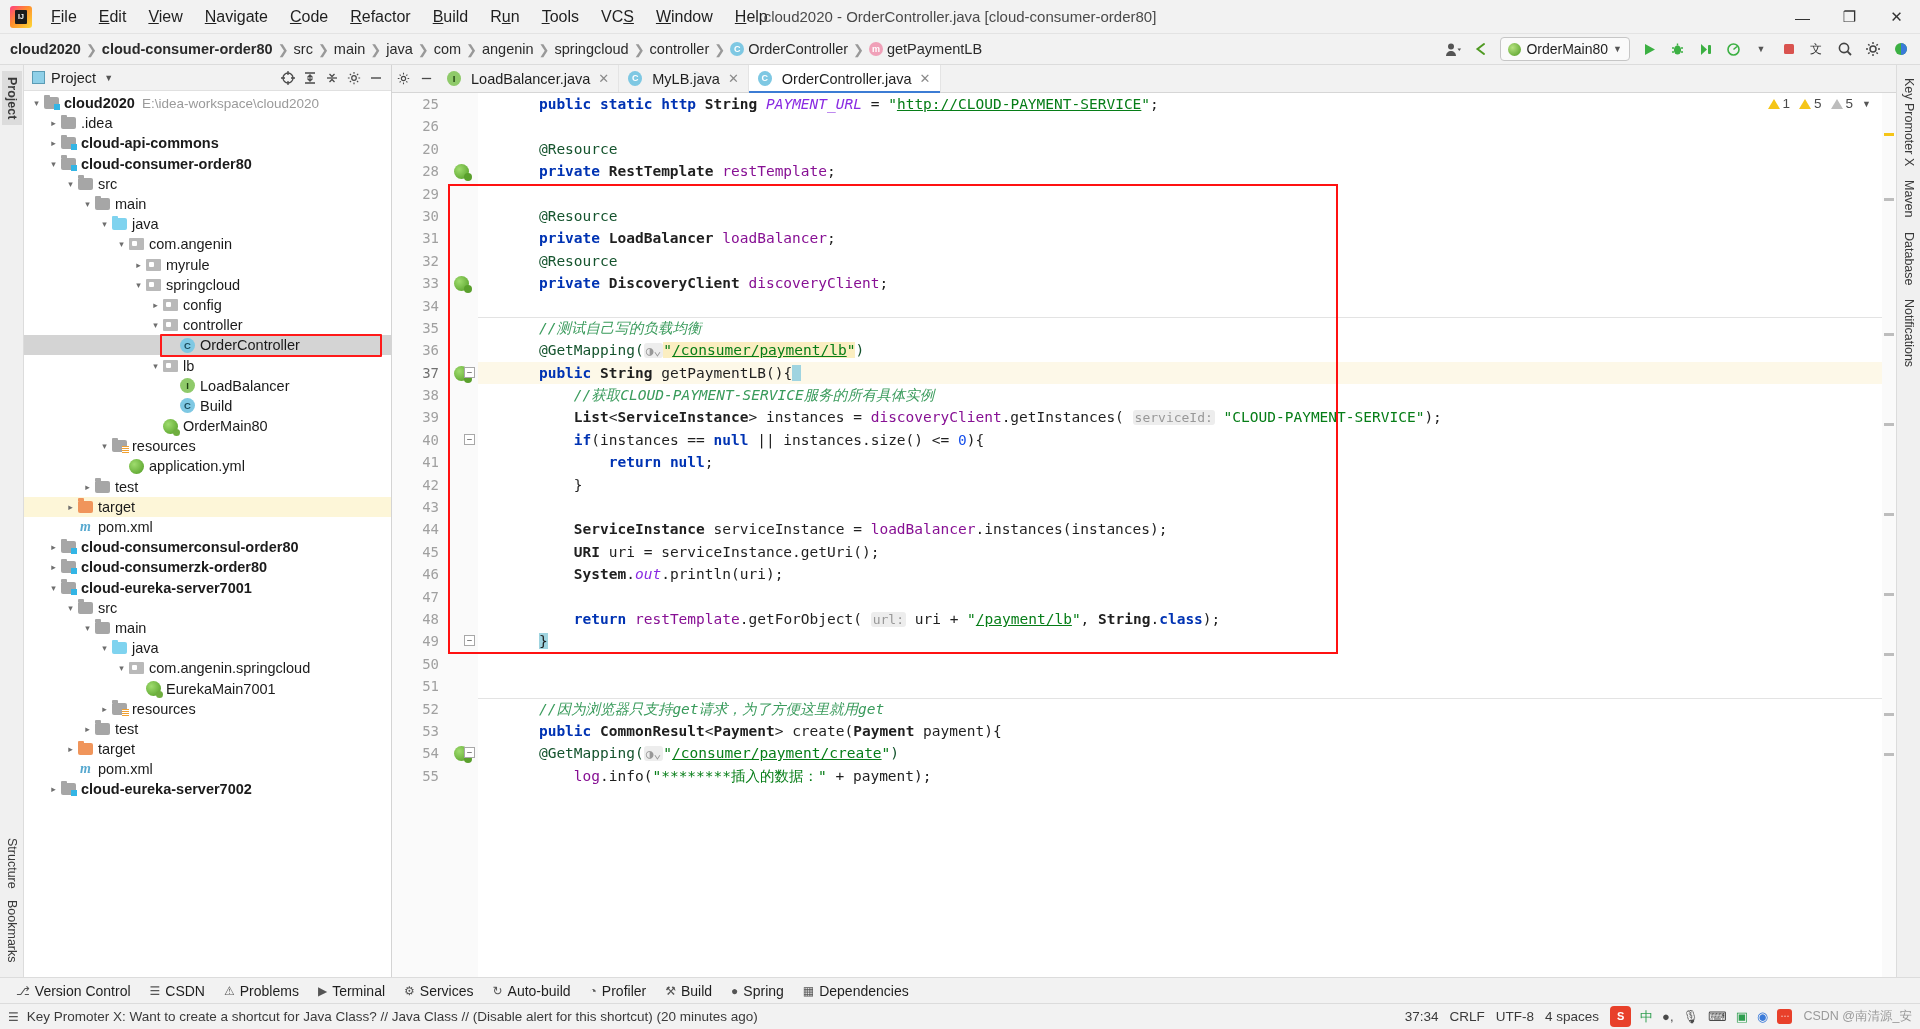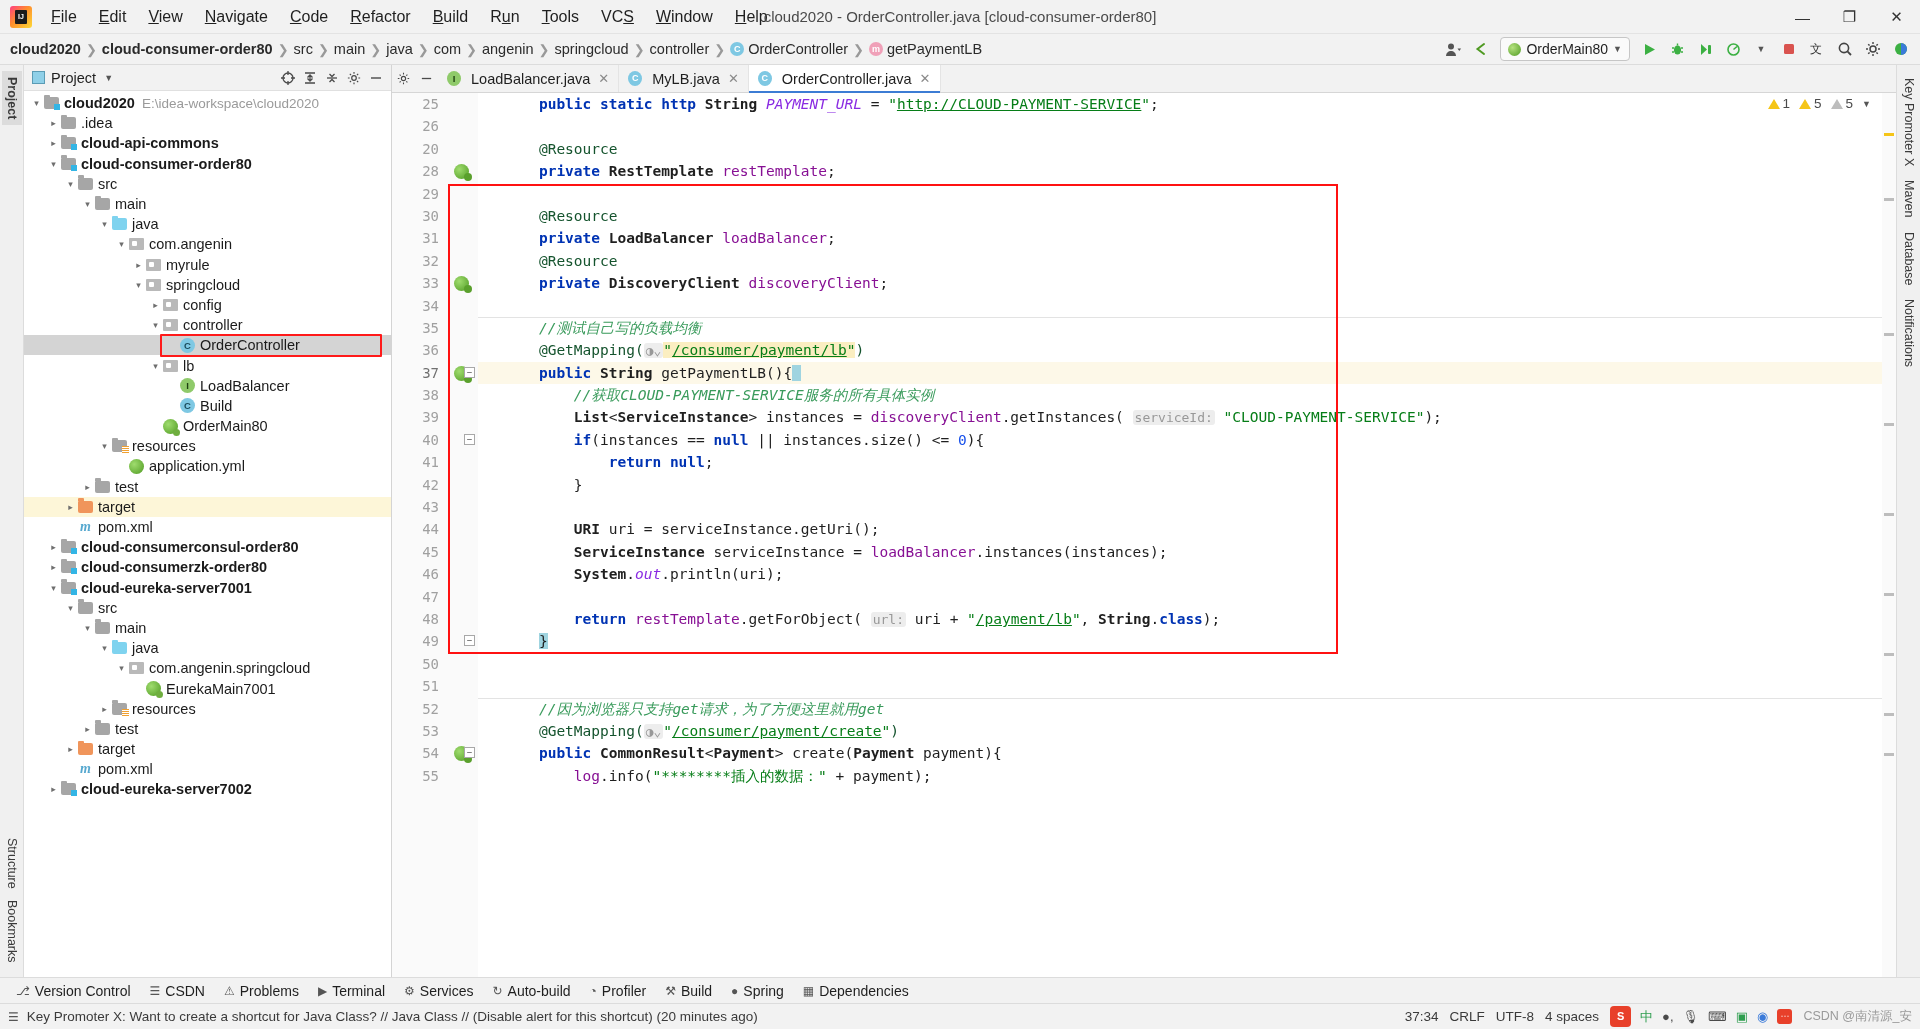--- a/index.html
+++ b/index.html
@@ -893,31 +893,31 @@
             <div class="ln codeline" style="position:relative;">&nbsp;</div>
             <div class="ln codeline" style="position:relative;"><span class="method-sep" style="top:0;"></span>    <span class="cmt-cn">//测试自己写的负载均衡</span></div>
             <div class="ln codeline" style="position:relative;">    <span class="ann">@GetMapping(</span><span class="param-hint">◑⌄</span><span class="hl-yellow"><span class="str">"</span><span class="strlink">/consumer/payment/lb</span><span class="str">"</span></span><span class="ann">)</span></div>
             <div class="ln codeline cur" style="position:relative;">    <span class="kw">public</span> <span class="typ">String</span> <span class="mtd">getPaymentLB</span>(){<span class="caretmark"> </span></div>
             <div class="ln codeline" style="position:relative;">        <span class="cmt-cn">//获取CLOUD-PAYMENT-SERVICE服务的所有具体实例</span></div>
             <div class="ln codeline" style="position:relative;">        <span class="typ">List</span>&lt;<span class="typ">ServiceInstance</span>&gt; instances = <span class="fld2">discoveryClient</span>.getInstances( <span class="param-hint">serviceId:</span> <span class="str">"CLOUD-PAYMENT-SERVICE"</span>);</div>
             <div class="ln codeline" style="position:relative;">        <span class="kw">if</span>(instances == <span class="kw">null</span> || instances.size() &lt;= <span class="num">0</span>){</div>
             <div class="ln codeline" style="position:relative;">            <span class="kw">return</span> <span class="kw">null</span>;</div>
             <div class="ln codeline" style="position:relative;">        }</div>
             <div class="ln codeline" style="position:relative;">&nbsp;</div>
+            <div class="ln codeline" style="position:relative;">        <span class="typ">ServiceInstance</span> serviceInstance = <span class="fld2">loadBalancer</span>.instances(instances);</div>
             <div class="ln codeline" style="position:relative;">        <span class="typ">URI</span> uri = serviceInstance.getUri();</div>
-            <div class="ln codeline" style="position:relative;">        <span class="typ">ServiceInstance</span> serviceInstance = <span class="fld2">loadBalancer</span>.instances(instances);</div>
             <div class="ln codeline" style="position:relative;">        <span class="typ">System</span>.<span class="cnst">out</span>.println(uri);</div>
             <div class="ln codeline" style="position:relative;">&nbsp;</div>
             <div class="ln codeline" style="position:relative;">        <span class="kw">return</span> <span class="fld2">restTemplate</span>.getForObject( <span class="param-hint">url:</span> uri + <span class="str">"</span><span class="strlink">/payment/lb</span><span class="str">"</span>, <span class="typ">String</span>.<span class="kw">class</span>);</div>
             <div class="ln codeline" style="position:relative;">    <span class="brace-hl">}</span></div>
             <div class="ln codeline" style="position:relative;">&nbsp;</div>
             <div class="ln codeline" style="position:relative;">&nbsp;</div>
             <div class="ln codeline" style="position:relative;"><span class="method-sep" style="top:0;"></span>    <span class="cmt-cn">//因为浏览器只支持get请求，为了方便这里就用get</span></div>
+            <div class="ln codeline" style="position:relative;">    <span class="kw">public</span> <span class="typ">CommonResult</span>&lt;<span class="typ">Payment</span>&gt; <span class="mtd">create</span>(<span class="typ">Payment</span> payment){</div>
             <div class="ln codeline" style="position:relative;">    <span class="ann">@GetMapping(</span><span class="param-hint">◑⌄</span><span class="str">"</span><span class="strlink">/consumer/payment/create</span><span class="str">"</span><span class="ann">)</span></div>
-            <div class="ln codeline" style="position:relative;">    <span class="kw">public</span> <span class="typ">CommonResult</span>&lt;<span class="typ">Payment</span>&gt; <span class="mtd">create</span>(<span class="typ">Payment</span> payment){</div>
             <div class="ln codeline" style="position:relative;">        <span class="fld2">log</span>.info(<span class="str">"********插入的数据："</span> + payment);</div>
           </div>
         <div class="marker-strip">
           <div class="mk" style="top:40px;background:#f5c518;"></div>
           <div class="mk" style="top:105px;background:#bdbdbd;"></div>
           <div class="mk" style="top:240px;background:#bdbdbd;"></div>
           <div class="mk" style="top:330px;background:#bdbdbd;"></div>
           <div class="mk" style="top:420px;background:#bdbdbd;"></div>
           <div class="mk" style="top:500px;background:#bdbdbd;"></div>
           <div class="mk" style="top:560px;background:#bdbdbd;"></div>

